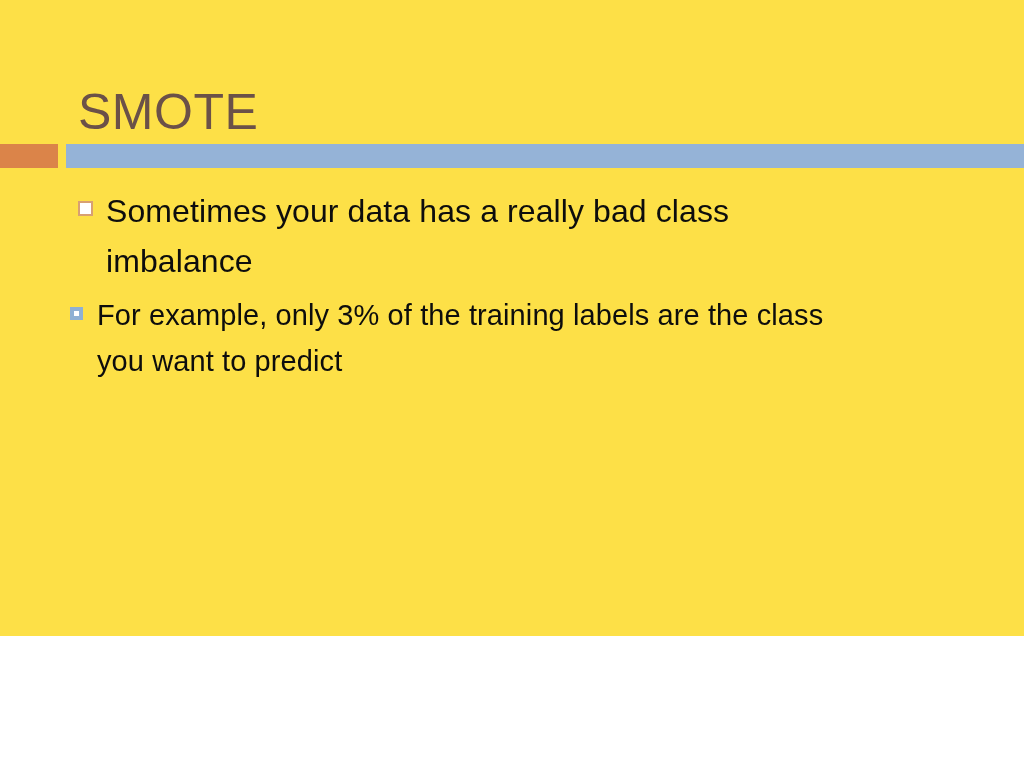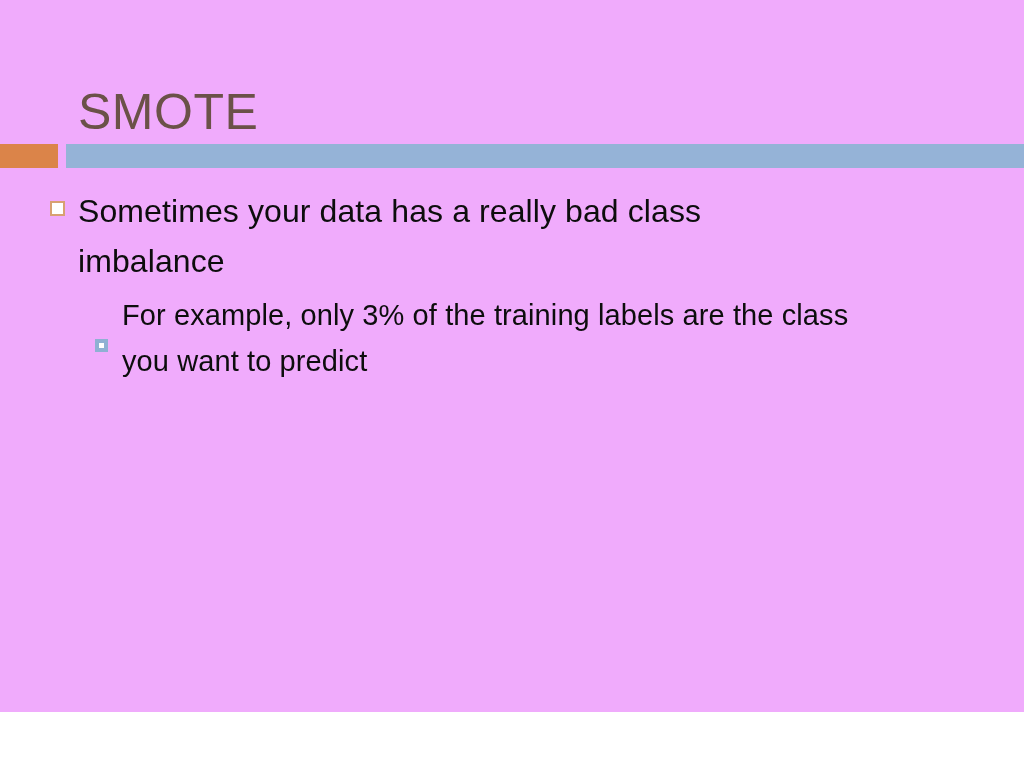--- a/index.html
+++ b/index.html
@@ -11,22 +11,22 @@
     width: 1024px;
     height: 768px;
     overflow: hidden;
     font-family: "Liberation Sans", sans-serif;
     -webkit-font-smoothing: antialiased;
   }
 
   .slide {
     position: relative;
     width: 1024px;
-    height: 712px;
-    background: #f0abfc;
+    height: 636px;
+    background: #fde047;
   }
 
   
   .slide-title {
     position: absolute;
     left: 78px;
     top: 48px;
     font-size: 50px;
     line-height: 60px;
     font-weight: 400;
@@ -62,21 +62,21 @@
   }
 
   .bullet-row {
     position: relative;
     display: flex;
     align-items: flex-start;
   }
 
   
   .level-1 {
-    padding-left: 50px;
+    padding-left: 78px;
     margin-bottom: 6px;
   }
   .level-1 .marker {
     flex: 0 0 auto;
     width: 15px;
     height: 15px;
     box-sizing: border-box;
     border: 2px solid #D8A072;
     background: #ffffff;
     margin-top: 15px;
@@ -85,23 +85,22 @@
   .level-1 .bullet-text {
     font-size: 32px;
     line-height: 50px;
     color: #0D0D0D;
     letter-spacing: 0.1px;
     max-width: 745px;
   }
 
   
   .level-2 {
-    padding-left: 95px;
+    padding-left: 70px;
     margin-bottom: 2px;
-    align-items: center;
   }
   .level-2 .marker {
     flex: 0 0 auto;
     position: relative;
     width: 13px;
     height: 13px;
     box-sizing: border-box;
     background: #8FB0D3;
     margin-top: 15px;
     margin-right: 14px;

